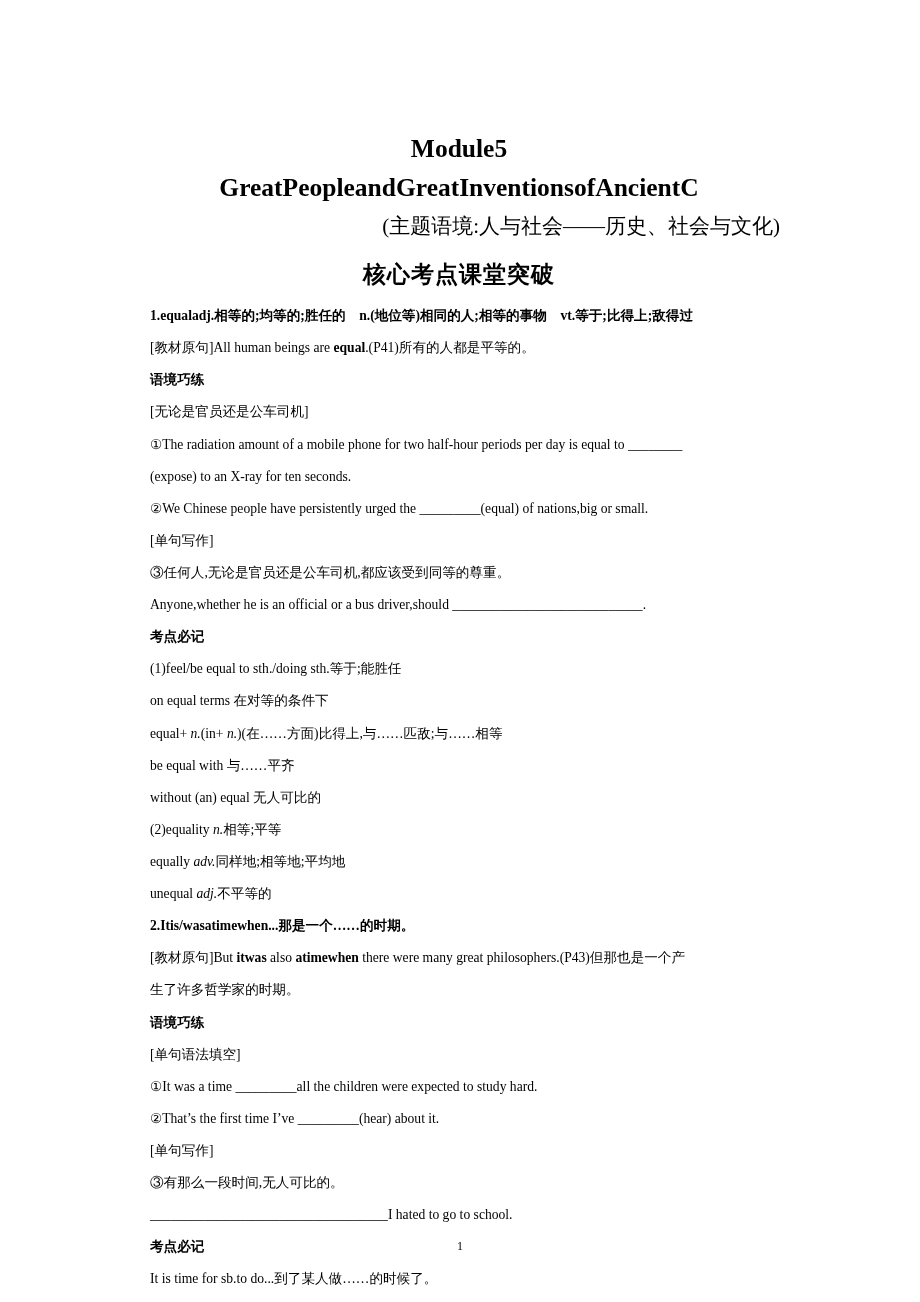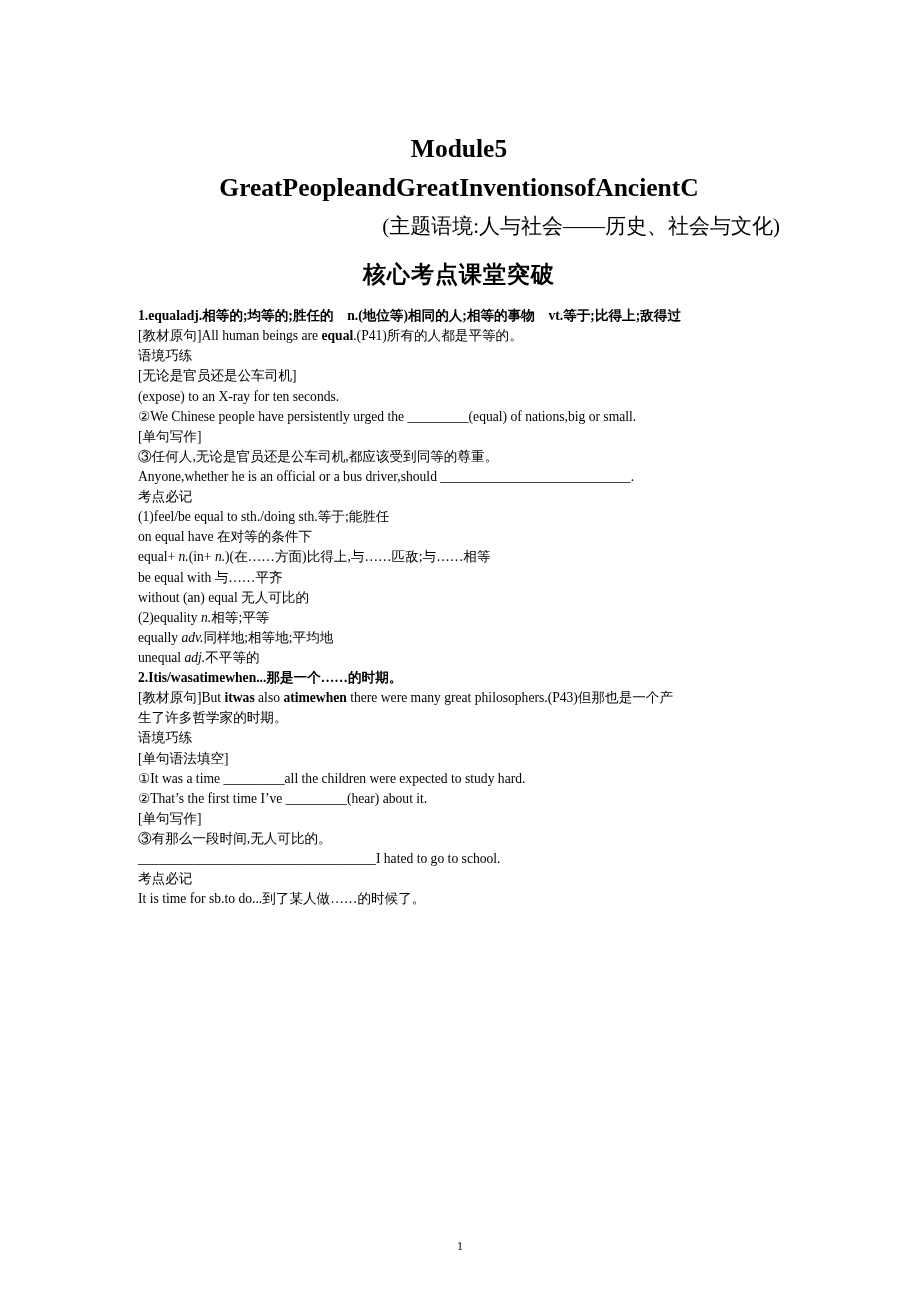--- a/index.html
+++ b/index.html
@@ -42,28 +42,28 @@
     letter-spacing: 1px;
     margin-top: 16px;
     margin-bottom: 16px;
     font-family: "Liberation Sans", "DejaVu Sans", sans-serif;
   }
   .blk {
     font-size: 13.6px;
     line-height: 1.48;
   }
   .blk p {
-    margin: 0;
+    margin: 12px;
     padding: 0;
   }
   .b {
     font-weight: bold;
   }
   .cn-bold {
-    font-weight: normal;
+    font-weight: bold;
     font-family: "Liberation Sans", "DejaVu Sans", sans-serif;
   }
   .it {
     font-style: italic;
   }
   .entry-head {
     font-weight: bold;
   }
   .pagenum {
     position: absolute;
@@ -86,28 +86,29 @@
 
   <div class="subtitle">(主题语境:人与社会——历史、社会与文化)</div>
 
   <div class="section-heading">核心考点课堂突破</div>
 
   <div class="blk">
     <p class="entry-head">1.equaladj.相等的;均等的;胜任的　n.(地位等)相同的人;相等的事物　vt.等于;比得上;敌得过</p>
     <p>[教材原句]All human beings are <span class="b">equal</span>.(P41)所有的人都是平等的。</p>
     <p class="cn-bold">语境巧练</p>
     <p>[无论是官员还是公车司机]</p>
+    <p>①The radiation amount of a mobile phone for two half-hour periods per day is equal to ________</p>
     <p>(expose) to an X-ray for ten seconds.</p>
     <p>②We Chinese people have persistently urged the _________(equal) of nations,big or small.</p>
     <p>[单句写作]</p>
     <p>③任何人,无论是官员还是公车司机,都应该受到同等的尊重。</p>
     <p>Anyone,whether he is an official or a bus driver,should ____________________________.</p>
     <p class="cn-bold">考点必记</p>
     <p>(1)feel/be equal to sth./doing sth.等于;能胜任</p>
-    <p>on equal have 在对等的条件下</p>
+    <p>on equal terms 在对等的条件下</p>
     <p>equal+ <span class="it">n.</span>(in+ <span class="it">n.</span>)(在……方面)比得上,与……匹敌;与……相等</p>
     <p>be equal with 与……平齐</p>
     <p>without (an) equal 无人可比的</p>
     <p>(2)equality <span class="it">n.</span>相等;平等</p>
     <p>equally <span class="it">adv.</span>同样地;相等地;平均地</p>
     <p>unequal <span class="it">adj.</span>不平等的</p>
   </div>
 
   <div class="blk">
     <p class="entry-head">2.Itis/wasatimewhen...那是一个……的时期。</p>

